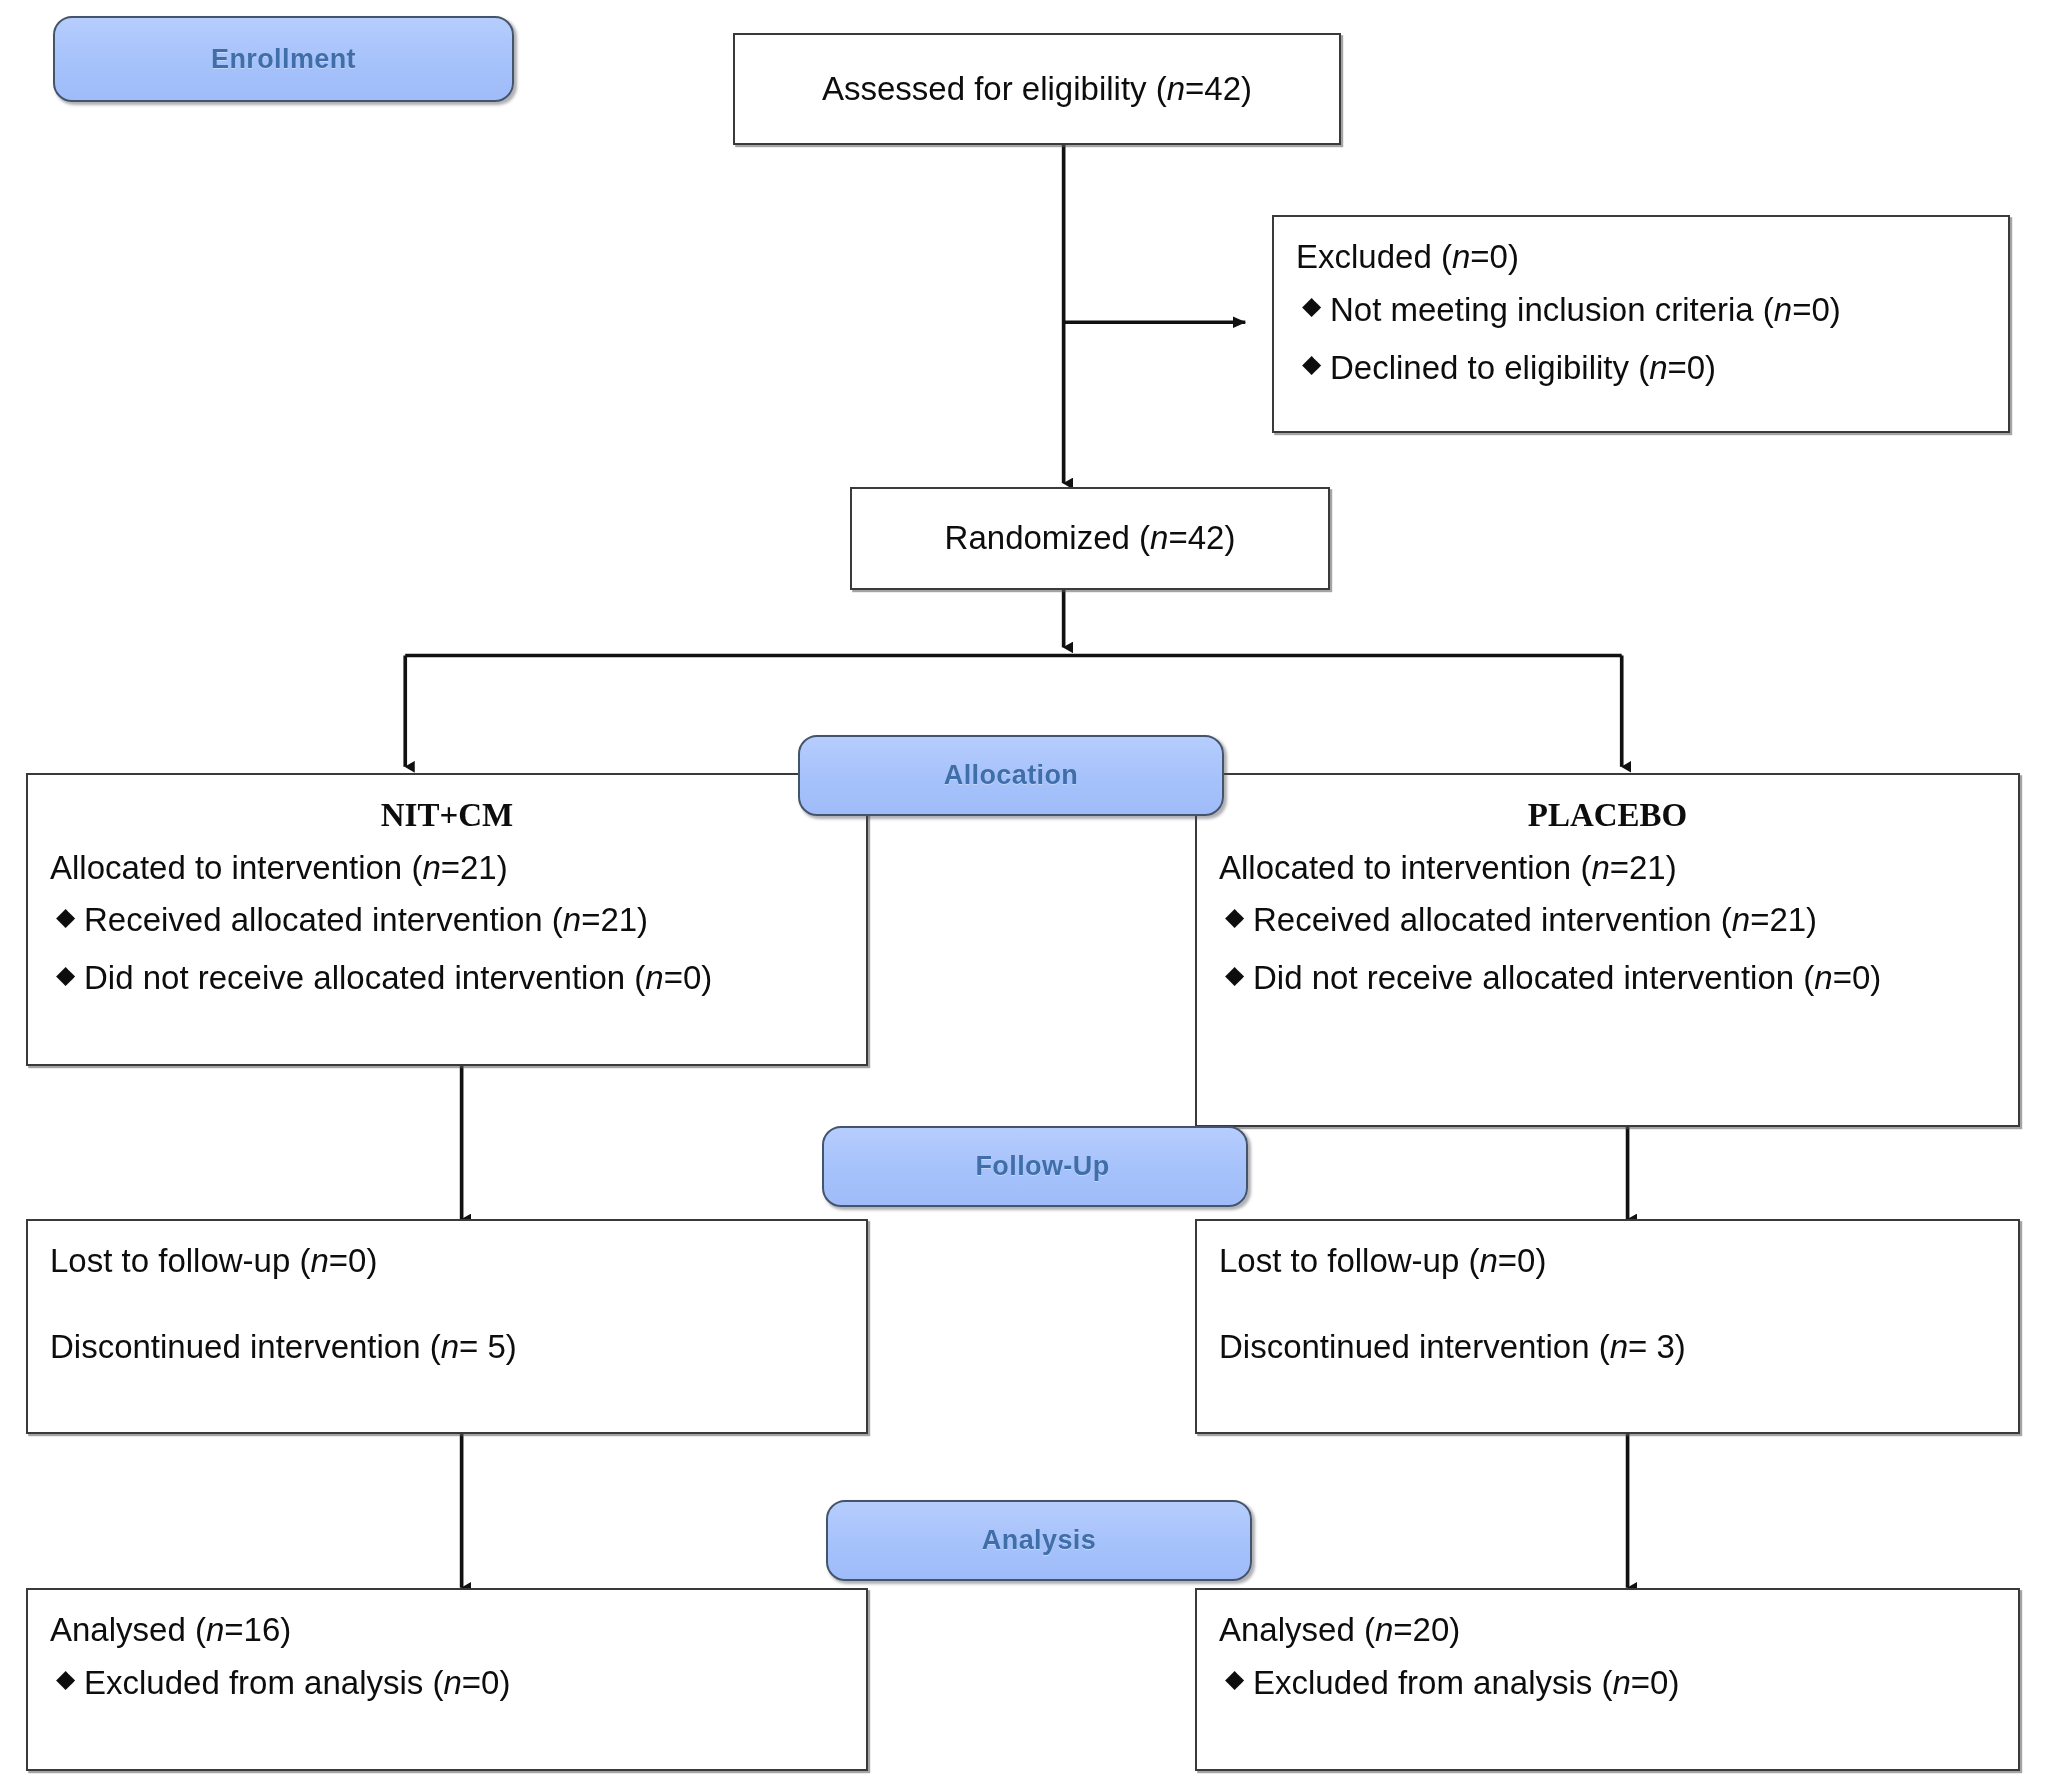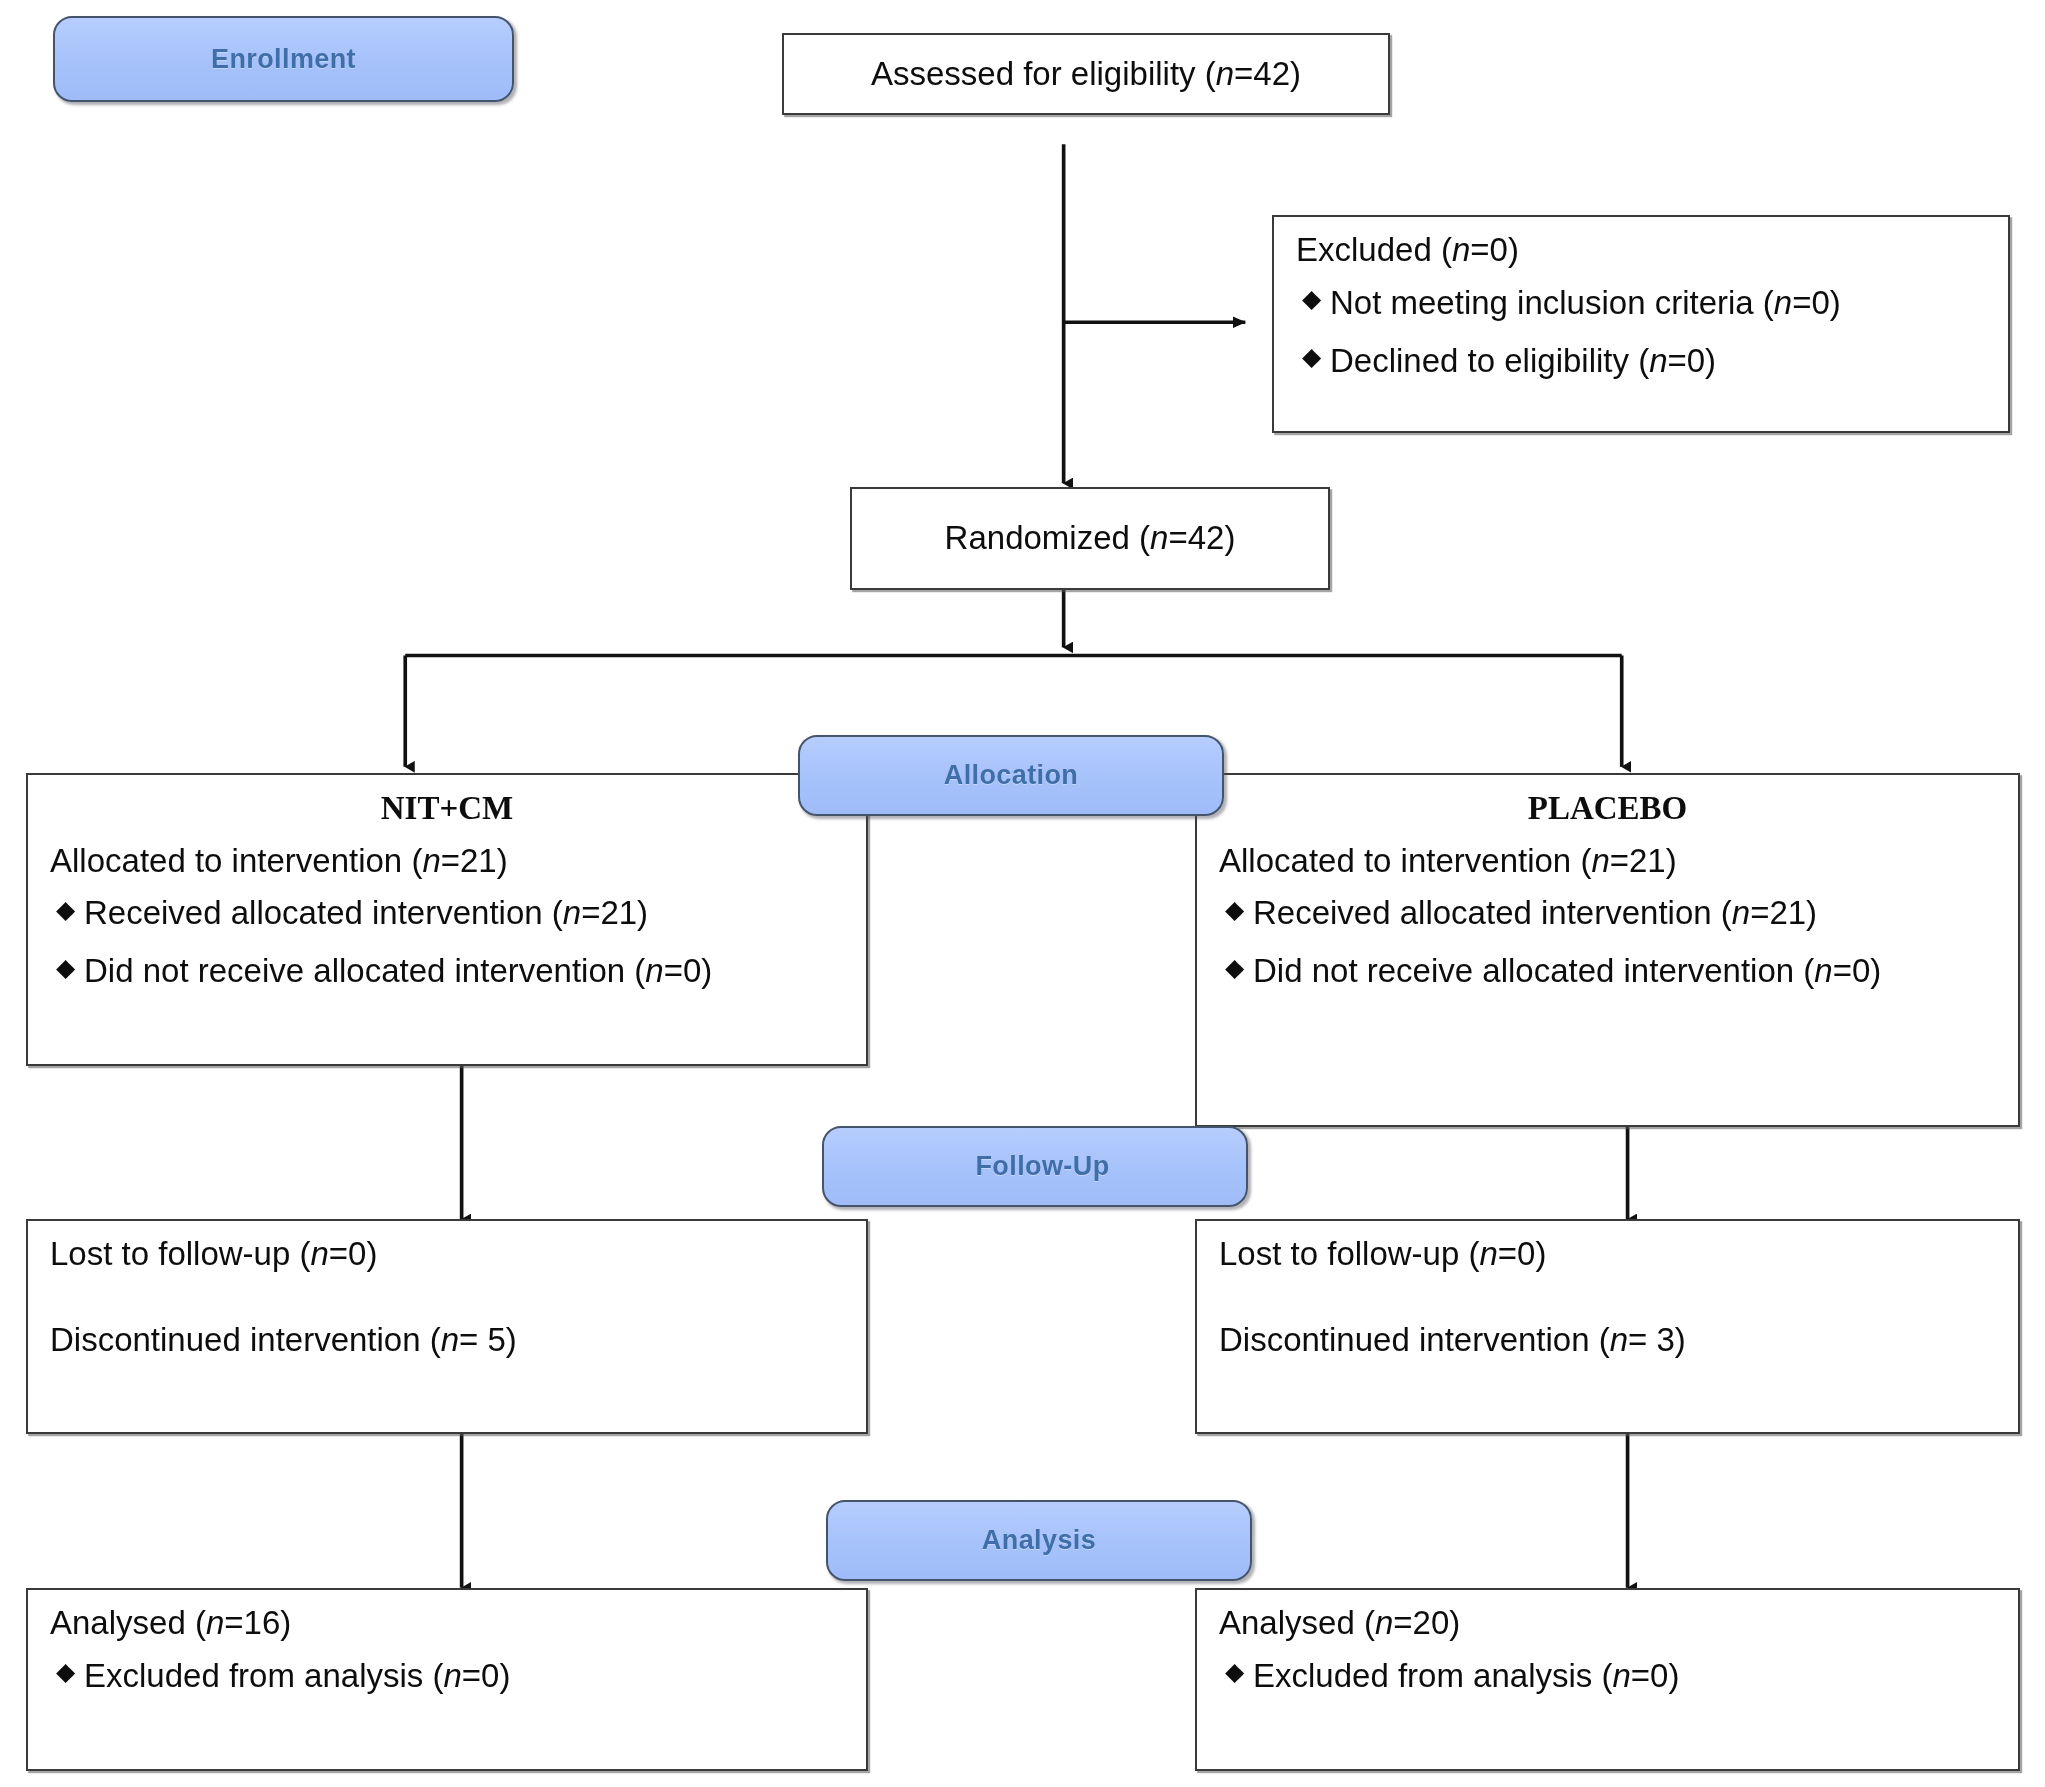--- a/index.html
+++ b/index.html
@@ -28,21 +28,21 @@
     z-index: 1;
   }
   
   .node {
     position: absolute;
     z-index: 2;
     background: #ffffff;
     border: 2.9px solid #3a3a3a;
     box-sizing: border-box;
     box-shadow: 2.2px 2.2px 0 rgba(90,90,90,0.55);
-    padding: 12px 22px;
+    padding: 19px 22px;
     font-size: 33px;
     line-height: 1.28;
     color: #0d0d0d;
   }
   .node.center {
     display: flex;
     align-items: center;
     justify-content: center;
     text-align: center;
     padding: 0;
@@ -150,21 +150,21 @@
   </div>
 
   <div class="badge" style="left:822px; top:1126px; width:426px; height:81px;padding-left:15px;">
     <span>Follow-Up</span>
   </div>
 
   <div class="badge" style="left:826px; top:1500px; width:426px; height:81px;">
     <span>Analysis</span>
   </div>
 
-  <div class="node center" style="left:782px; top:33px; width:608px; height:82px;">
+  <div class="node center" style="left:733px; top:33px; width:608px; height:112px;">
     <div>
       <span>Assessed for eligibility (</span><span class="it">n</span><span>=42)</span>
     </div>
   </div>
 
   <div class="node" style="left:1272px; top:215px; width:738px; height:218px;">
     <p>
       <span>Excluded (</span><span class="it">n</span><span>=0)</span>
     </p>
     <ul>

